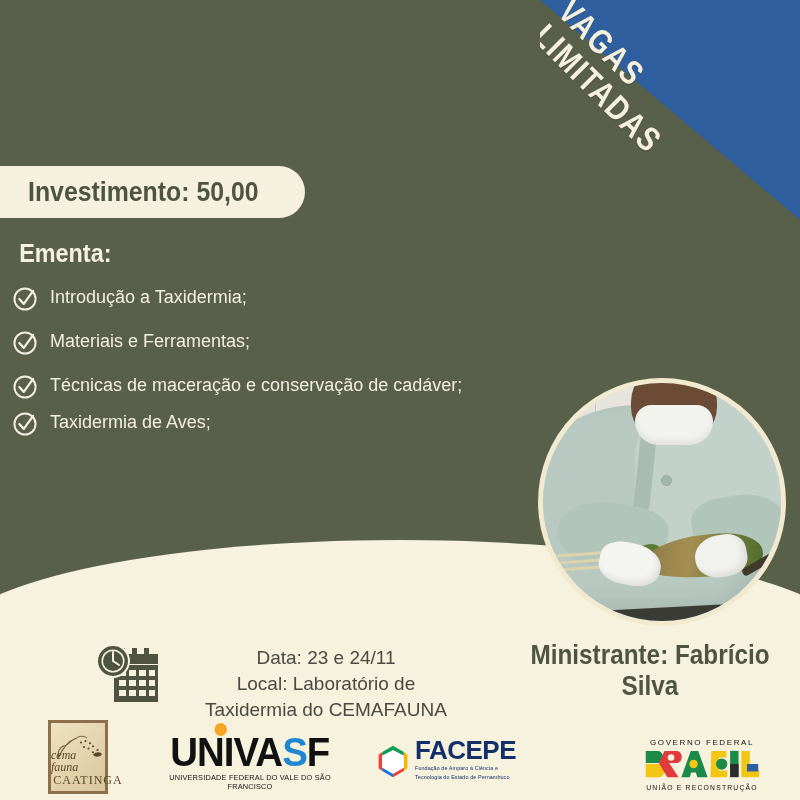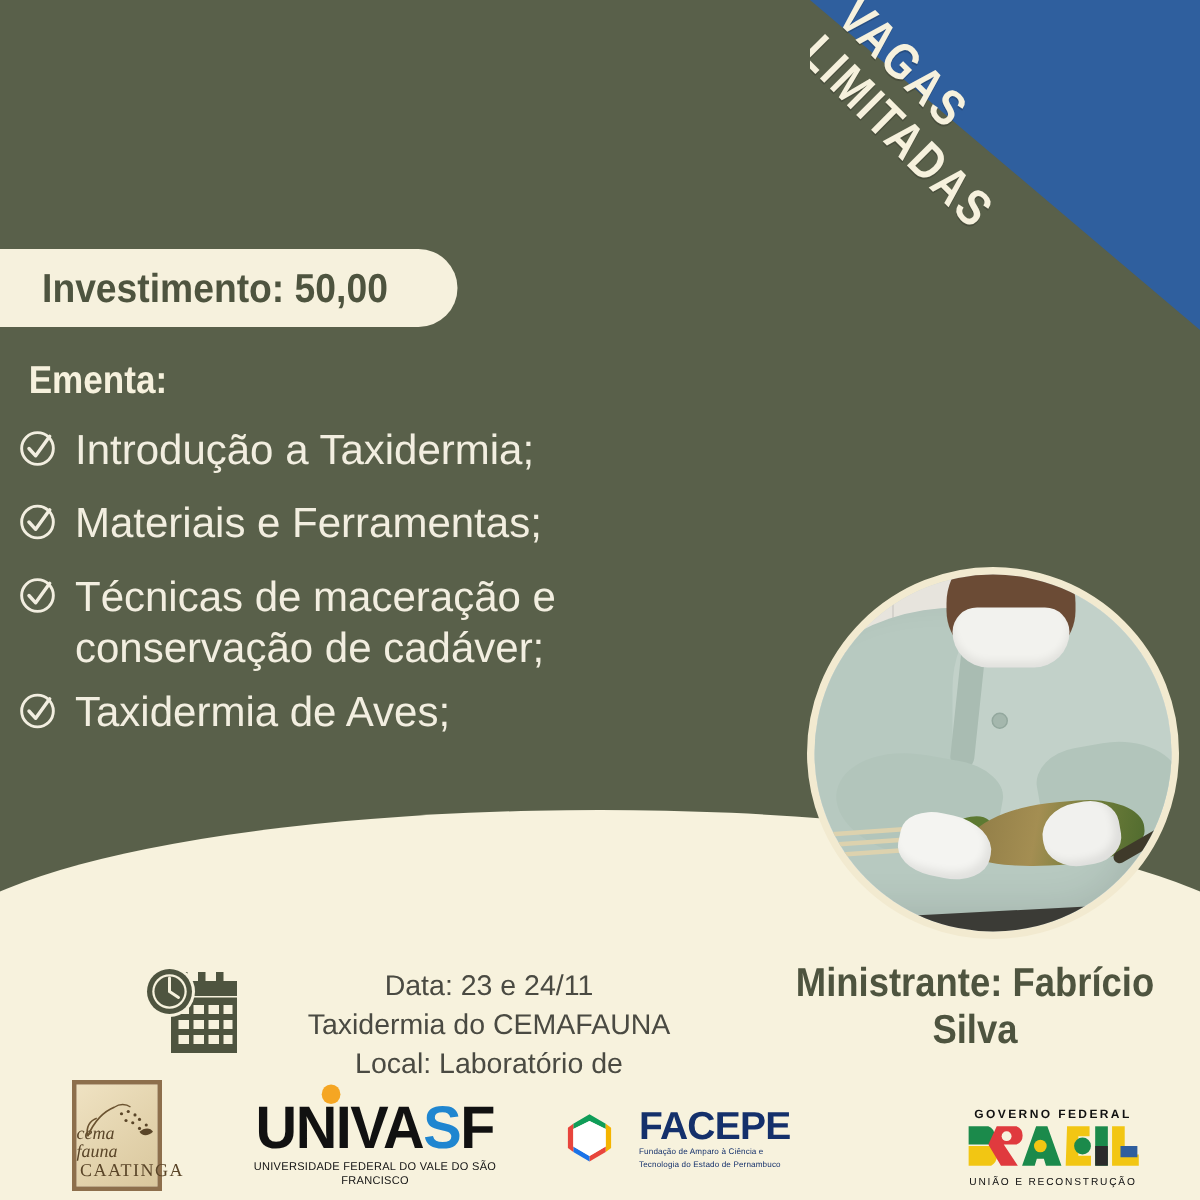--- a/index.html
+++ b/index.html
@@ -88,23 +88,23 @@
   }
   .ementa-title span{display:inline-block;transform:scaleX(.9);}
 
   .ementa-list{
     position:absolute; top:283px; left:12px;
     width:510px;
     list-style:none; margin:0; padding:0;
   }
   .ementa-list li{
     display:flex;
-    align-items:flex-start;
+    align-items:center;
     color:#f2eee0;
-    font-size:28px;
+    font-size:18px;
     line-height:1.22;
     margin-bottom:15px;
   }
   .ementa-list li .txt{ padding-left:12px; }
   .check{
     flex:0 0 auto;
     width:26px;height:26px;
     margin-top:3px;
   }
 
@@ -361,21 +361,21 @@
     width:13px;height:13px;border-radius:50%;
     background:#f5a623;
   }
   .univasf .sub{
     font-size:7.5px;color:#111;letter-spacing:.2px;margin-top:1px;
     transform:scaleX(.98);
   }
 
   .facepe{
     position:absolute;left:375px;top:22px;
-    display:flex;align-items:center;gap:11px;
+    display:flex;align-items:flex-end;
   }
   .facepe .hex{width:36px;height:36px;flex:0 0 auto;}
   .facepe .txtwrap{margin-left:4px;}
   .facepe .name{
     font-weight:bold;font-size:26px;line-height:.96;color:#14306b;letter-spacing:-.5px;
   }
   .facepe .sub{
     font-size:5.4px;color:#14306b;line-height:1.25;margin-top:2px;letter-spacing:.1px;
   }
 
@@ -385,21 +385,21 @@
   }
   .minist .l1{font-size:7.5px;letter-spacing:.3px;line-height:1.35;}
   .minist .l2,.minist .l3,.minist .l4{
     font-size:8.6px;font-weight:bold;letter-spacing:.2px;line-height:1.35;
   }
 
   .govbr{
     position:absolute;left:640px;top:22px;width:124px;text-align:center;
   }
   .govbr .top{
-    font-size:8px;font-weight:bold;letter-spacing:1.6px;color:#111;
+    font-size:8px;font-weight:normal;letter-spacing:1.6px;color:#111;
   }
   .govbr .brasil{height:30px;margin:2px 0 1px;}
   .govbr .bot{
     font-size:6.8px;letter-spacing:1.2px;color:#111;
   }
 </style>
 </head>
 <body>
 
 <div id="poster">
@@ -511,22 +511,22 @@
       <circle cx="21" cy="21" r="17" fill="#f7f2dd"></circle>
       <circle cx="21" cy="21" r="15" fill="#4e543f"></circle>
       <circle cx="21" cy="21" r="11.5" fill="#f7f2dd"></circle>
       <circle cx="21" cy="21" r="10" fill="#4e543f"></circle>
       <path d="M21 21 L21 12 M21 21 L27 25" stroke="#f7f2dd" stroke-width="2" stroke-linecap="round"></path>
     </svg>
   </div>
 
   <div class="datebox">
     <div>Data: 23 e 24/11</div>
+    <div>Local: Laboratório de</div>
     <div>Taxidermia do CEMAFAUNA</div>
-    <div>Local: Laboratório de</div>
   </div>
 
   <div class="logos">
 
     <div class="cema">
       <svg class="cmark" viewBox="0 0 72 40">
         <path d="M10 34 C16 20 24 12 34 8" stroke="#6b5330" stroke-width="1.6" fill="none"></path>
         <path d="M10 34 C8 26 12 20 18 18" stroke="#6b5330" stroke-width="1.4" fill="none"></path>
         <path d="M34 8 C38 5 44 5 48 8" stroke="#6b5330" stroke-width="1.2" fill="none"></path>
         <g fill="#5a4528">

